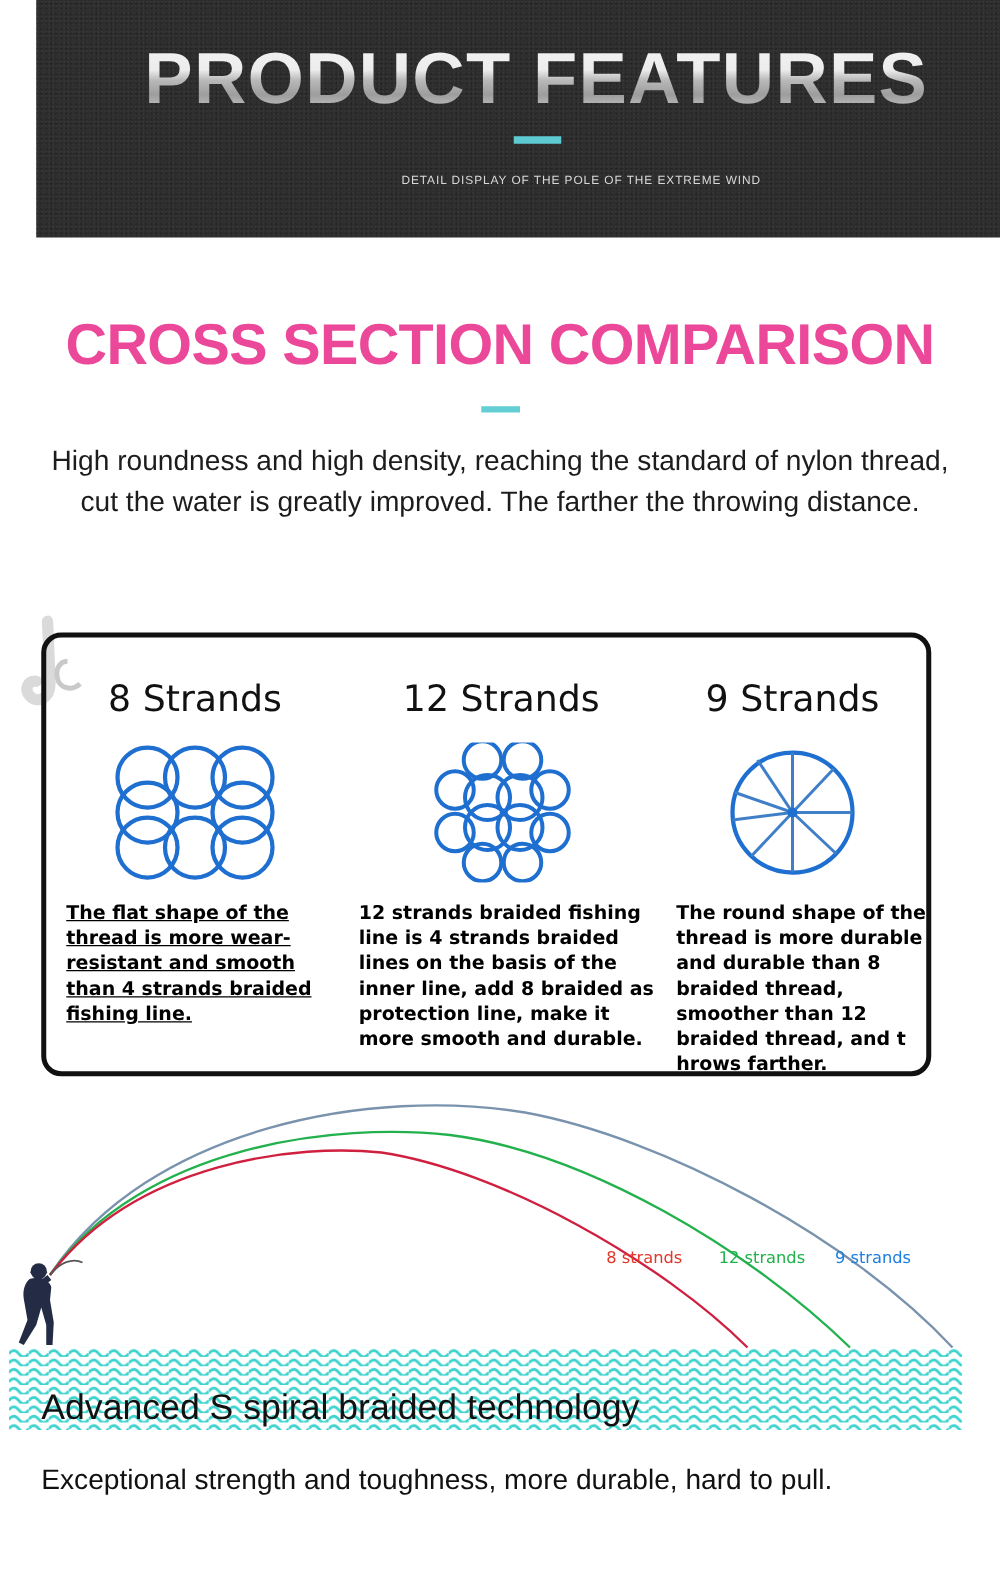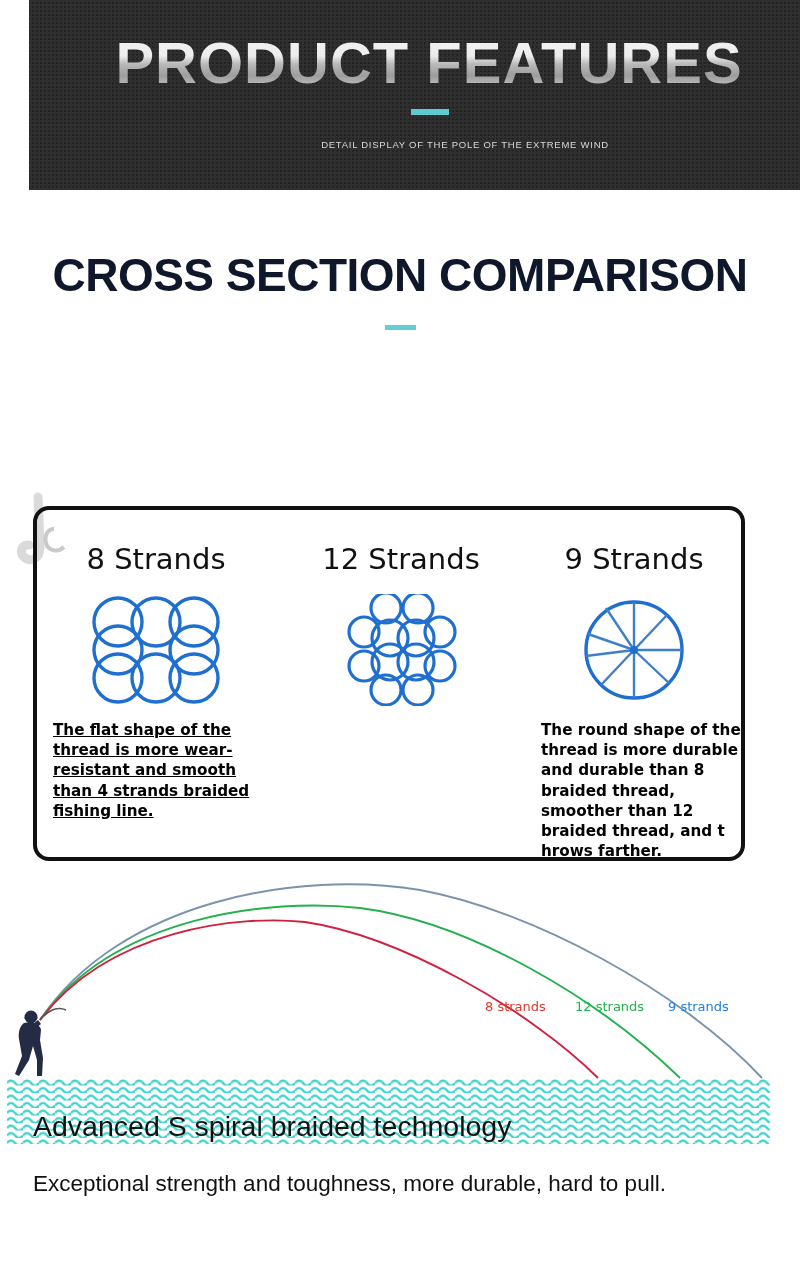--- a/index.html
+++ b/index.html
@@ -39,21 +39,21 @@
     background:#5ecbd2;
   }
   .header-sub{
     position:absolute;left:0;top:139px;width:800px;text-align:center;
     color:#d8d8d8;font-size:9.5px;letter-spacing:.75px;font-weight:normal;padding-left:36px;
   }
 
   
   .section-title{
     position:absolute;left:0;top:252px;width:800px;text-align:center;
-    color:#0f172a;font-size:46px;font-weight:bold;letter-spacing:-0.5px;
+    color:#ec4899;font-size:46px;font-weight:bold;letter-spacing:-0.5px;
     line-height:1;
   }
   .section-divider{
     position:absolute;left:385px;top:325px;width:31px;height:5px;
     background:#63ced4;
   }
   .section-desc{
     position:absolute;left:40px;top:352px;width:720px;text-align:center;
     color:#1c1c1c;font-size:22.5px;line-height:33px;
   }
@@ -122,20 +122,21 @@
 <div class="page">
 
   <div class="header">
     <div class="header-title">PRODUCT FEATURES</div>
     <div class="header-divider"></div>
     <div class="header-sub">DETAIL DISPLAY OF THE POLE OF THE EXTREME WIND</div>
   </div>
 
   <div class="section-title">CROSS SECTION COMPARISON</div>
   <div class="section-divider"></div>
+  <div class="section-desc">High roundness and high density, reaching the standard of nylon thread, cut the water is greatly improved. The farther the throwing distance.</div>
 
   <div class="watermark">
     <svg width="330" height="86" viewBox="0 0 330 86">
       <path d="M30 8 C30 8 32 52 32 58 C32 70 22 74 16 68 C11 63 14 55 21 56" fill="none" stroke="#dadada" stroke-width="9" stroke-linecap="round"></path>
       <path d="M46 40 C40 40 36 46 38 54 C40 62 50 64 56 58" fill="none" stroke="#c9c9c9" stroke-width="4"></path>
     </svg>
   </div>
 
   <div class="compare-box">
 
@@ -172,20 +173,21 @@
             <circle cx="52" cy="96" r="15"></circle>
               <circle cx="84" cy="96" r="15"></circle>
             <circle cx="56" cy="44" r="18"></circle>
               <circle cx="82" cy="44" r="18"></circle>
             <circle cx="56" cy="68" r="18"></circle>
               <circle cx="82" cy="68" r="18"></circle>
           </g>
           <circle cx="69" cy="56" r="3.2" fill="#1f6fd0"></circle>
         </svg>
       </div>
+      <div class="panel-text" style="left:12px;width:238px;">12 strands braided fishing line is 4 strands braided lines on the basis of the inner line, add 8 braided as protection line, make it more smooth and durable.</div>
     </div>
 
     <div class="panel" style="left:490px;width:214px;">
       <div class="panel-title">9 Strands</div>
       <div class="panel-figure">
         <svg width="110" height="112" viewBox="0 0 110 112">
           <circle cx="55" cy="56" r="48" fill="none" stroke="#1f6fd0" stroke-width="3.4"></circle>
           <g stroke="#3f7fc8" stroke-width="2.4">
             <line x1="55" y1="56" x2="55" y2="8"></line>
             <line x1="55" y1="56" x2="88" y2="21"></line>

